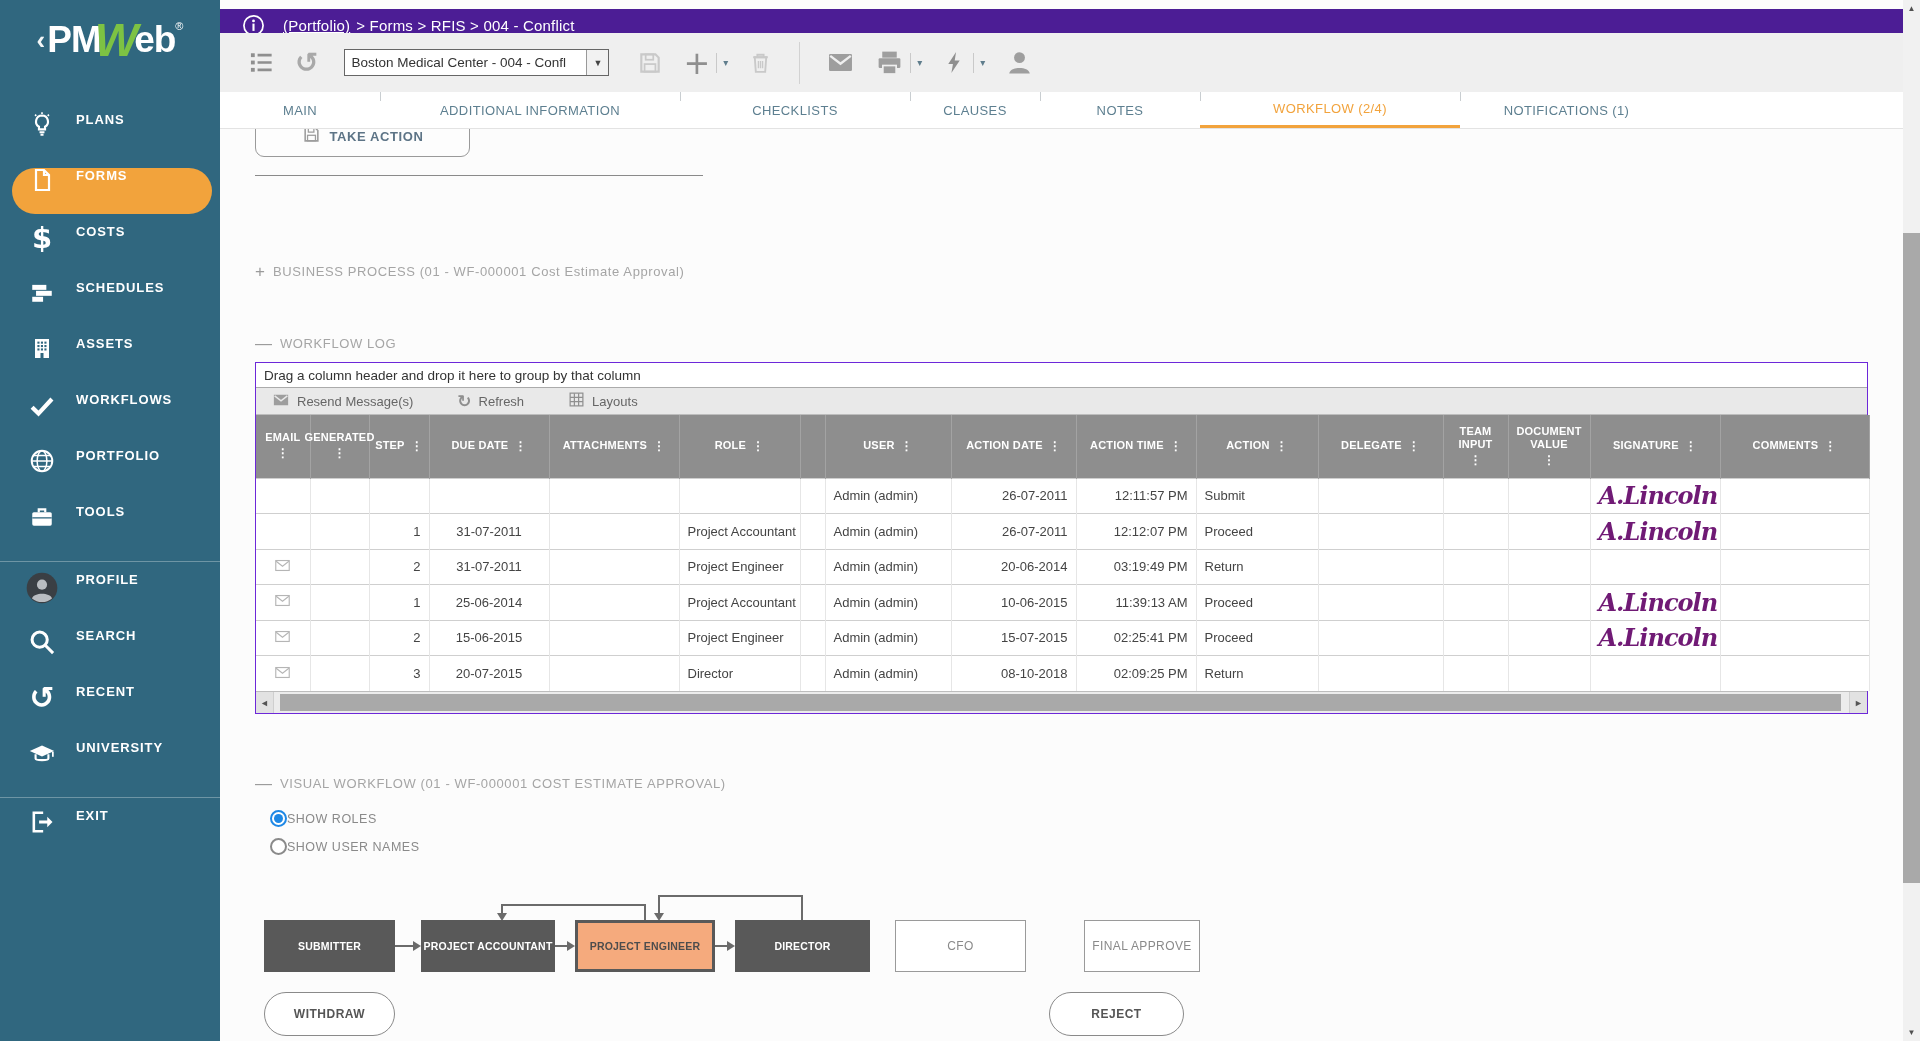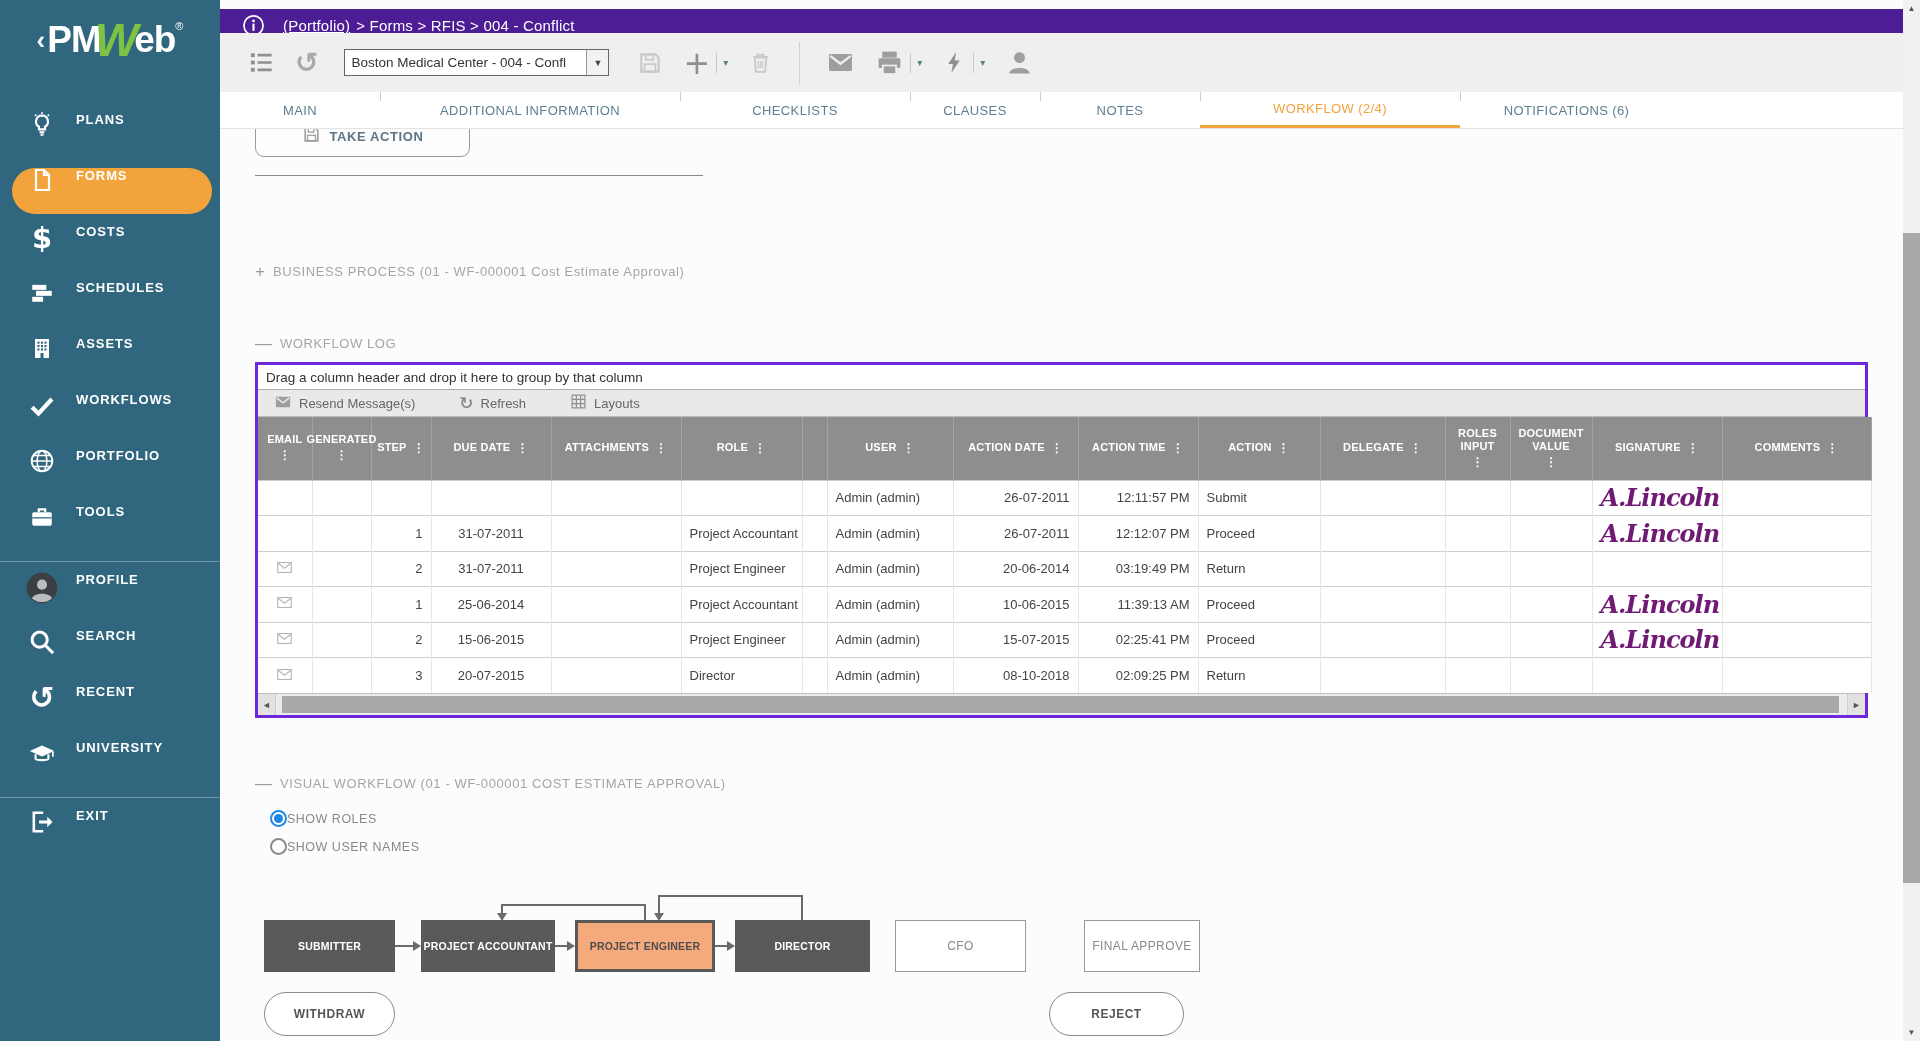--- a/index.html
+++ b/index.html
@@ -51,21 +51,21 @@
   
   .content{position:absolute;left:220px;top:129px;right:17px;bottom:0;background:#fcfcfc;overflow:hidden;}
   .take-action{position:absolute;left:35px;top:-14px;width:215px;height:42px;border:1px solid #9a9a9a;border-radius:9px;background:#fdfdfd;display:flex;align-items:center;justify-content:center;gap:9px;cursor:pointer;}
   .take-action span.lbl{font-size:13px;font-weight:700;color:#5d7486;letter-spacing:.6px;}
   .hr-divider{position:absolute;left:35px;top:46px;width:448px;height:1px;background:#8a8a8a;}
   .section-head{position:absolute;display:flex;align-items:center;gap:8px;color:#a5a5a5;cursor:pointer;}
   .sec-toggle{font-size:17px;color:#9a9a9a;line-height:1;}
   .sec-label{font-size:13px;letter-spacing:.6px;}
 
   
-  .grid-wrap{position:absolute;left:35px;top:233px;width:1613px;border:3px solid #6d28d9;background:#fff;}
+  .grid-wrap{position:absolute;left:35px;top:233px;width:1613px;border:1px solid #6d28d9;background:#fff;}
   .group-bar{height:25px;border-bottom:1px solid #ababab;display:flex;align-items:center;padding-left:8px;font-size:13.5px;color:#333;background:#fff;}
   .grid-toolbar{height:27px;background:#e9e9e9;border-bottom:1px solid #bdbdbd;display:flex;align-items:center;gap:44px;padding-left:16px;}
   .grid-tool{display:flex;align-items:center;gap:7px;font-size:13px;color:#666;cursor:pointer;}
   table.wlog{border-collapse:collapse;table-layout:fixed;width:1611px;}
   table.wlog th{background:#8e8e8e;color:#fff;font-size:11px;font-weight:700;letter-spacing:.2px;border-right:1px solid #a3a3a3;height:63px;vertical-align:middle;text-align:center;padding:2px 3px;cursor:pointer;}
   table.wlog th .thwrap{display:flex;flex-wrap:wrap;justify-content:center;align-items:center;column-gap:6px;row-gap:1px;line-height:1.25;}
   table.wlog th .dots{font-size:12px;font-weight:700;cursor:pointer;}
   table.wlog td{height:35.5px;border-top:1px solid #cfcfcf;border-right:1px solid #e6e6e6;font-size:13px;color:#444;padding:0 8px;white-space:nowrap;overflow:hidden;background:#fff;}
   td.c-email{text-align:center;padding:0}
   td.c-step{text-align:right;padding-right:12px}
@@ -333,21 +333,21 @@
     </span>
   </div>
 
   <div class="tabbar">
       <div class="tab" style="width: 160px;">MAIN</div>
       <div class="tab" style="width: 300px;">ADDITIONAL INFORMATION</div>
       <div class="tab" style="width: 230px;">CHECKLISTS</div>
       <div class="tab" style="width: 130px;">CLAUSES</div>
       <div class="tab" style="width: 160px;">NOTES</div>
       <div class="tab active" style="width: 260px;">WORKFLOW (2/4)</div>
-      <div class="tab" style="width: 213px;">NOTIFICATIONS (6)</div>
+      <div class="tab" style="width: 213px;">NOTIFICATIONS (1)</div>
     </div>
 
   <main class="content">
 
     <button class="take-action">
       <span>
         <svg viewBox="0 0 24 24" width="19" height="19">
             <path d="M4 4h13l3 3v13H4z" fill="none" stroke="#9e9e9e" stroke-width="2"></path>
             <rect x="8" y="4" width="7" height="5" fill="none" stroke="#9e9e9e" stroke-width="1.6"></rect>
             <rect x="7" y="13" width="10" height="7" fill="none" stroke="#9e9e9e" stroke-width="1.6"></rect>
@@ -474,21 +474,21 @@
                 </div>
               </th>
               <th>
                 <div class="thwrap">
                   <span>DELEGATE</span>
                   <span class="dots">⋮</span>
                 </div>
               </th>
               <th>
                 <div class="thwrap">
-                  <span>ROLES INPUT</span>
+                  <span>TEAM INPUT</span>
                   <span class="dots">⋮</span>
                 </div>
               </th>
               <th>
                 <div class="thwrap">
                   <span>DOCUMENT VALUE</span>
                   <span class="dots">⋮</span>
                 </div>
               </th>
               <th>

